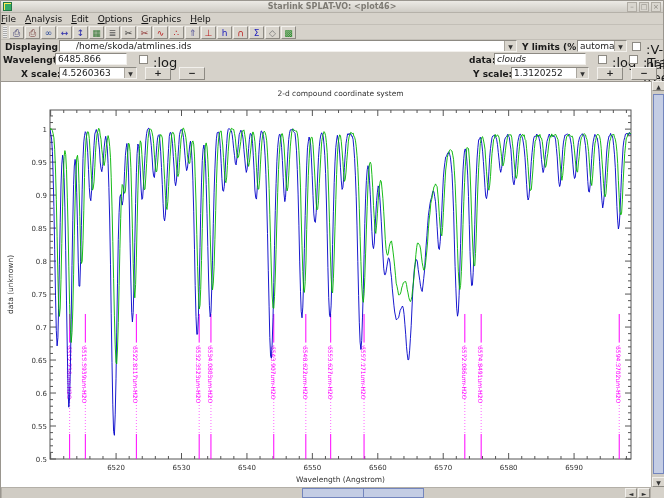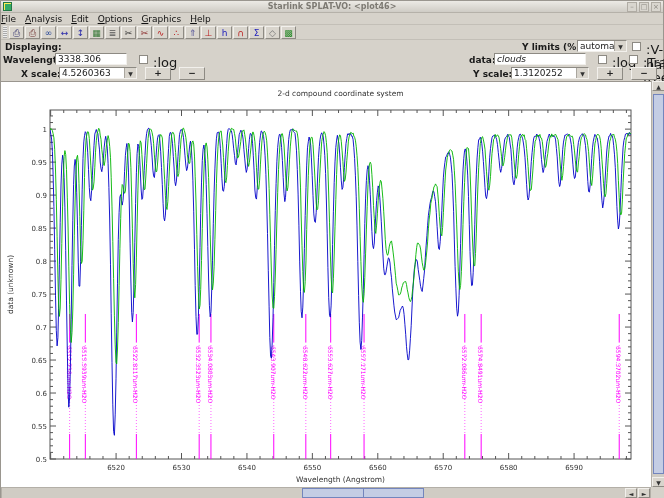--- a/index.html
+++ b/index.html
@@ -102,33 +102,37 @@
       <div class="tb-btn" style="color: rgb(187, 34, 34);">⊥</div>
       <div class="tb-btn" style="color: rgb(34, 34, 187);">h</div>
       <div class="tb-btn" style="color: rgb(187, 34, 34);">∩</div>
       <div class="tb-btn" style="color: rgb(34, 34, 187);">Σ</div>
       <div class="tb-btn" style="color: rgb(119, 119, 119);">◇</div>
       <div class="tb-btn" style="color: rgb(42, 138, 42);">▩</div>
     </div>
 
   <div class="abs" style="left:4px; top:41px;">
     <span class="ctl-label">Displaying:</span></div>
+  <div class="abs combo field" style="left:58px; top:39px; width:458px;">
+    <span style="padding-left:14px;">/home/skoda/atmlines.ids</span>
+    <span class="arrow">▼</span>
+  </div>
   <div class="abs" style="left:521px; top:41px;">
     <span class="ctl-label">Y limits (%):</span></div>
   <div class="abs combo field" style="left:576px; top:39px; width:50px;">
     <span>automatic</span>
     <span class="arrow">▼</span>
   </div>
   <span class="cb abs" style="left:631px; top:41px;"></span>
   <span class="cb-label abs" style="left:642px; top:41px;">:V-hair</span>
 
   <div class="abs" style="left:2px; top:54px;">
     <span class="ctl-label">Wavelength:</span></div>
   <div class="abs field" style="left:54px; top:52px; width:72px;">
-    <span>3338.306</span></div>
+    <span>6485.866</span></div>
   <span class="cb abs" style="left:138px; top:54px;"></span>
   <span class="cb-label abs" style="left:149px; top:54px;">:log</span>
 
   <div class="abs" style="left:468px; top:54px;">
     <span class="ctl-label">data:</span></div>
   <div class="abs field" style="left:493px; top:52px; width:92px;font-style:italic;">
     <span>clouds</span></div>
   <span class="cb abs" style="left:597px; top:54px;"></span>
   <span class="cb-label abs" style="left:608px; top:54px;">:log</span>
   <span class="cb abs" style="left:628px; top:54px;"></span>

